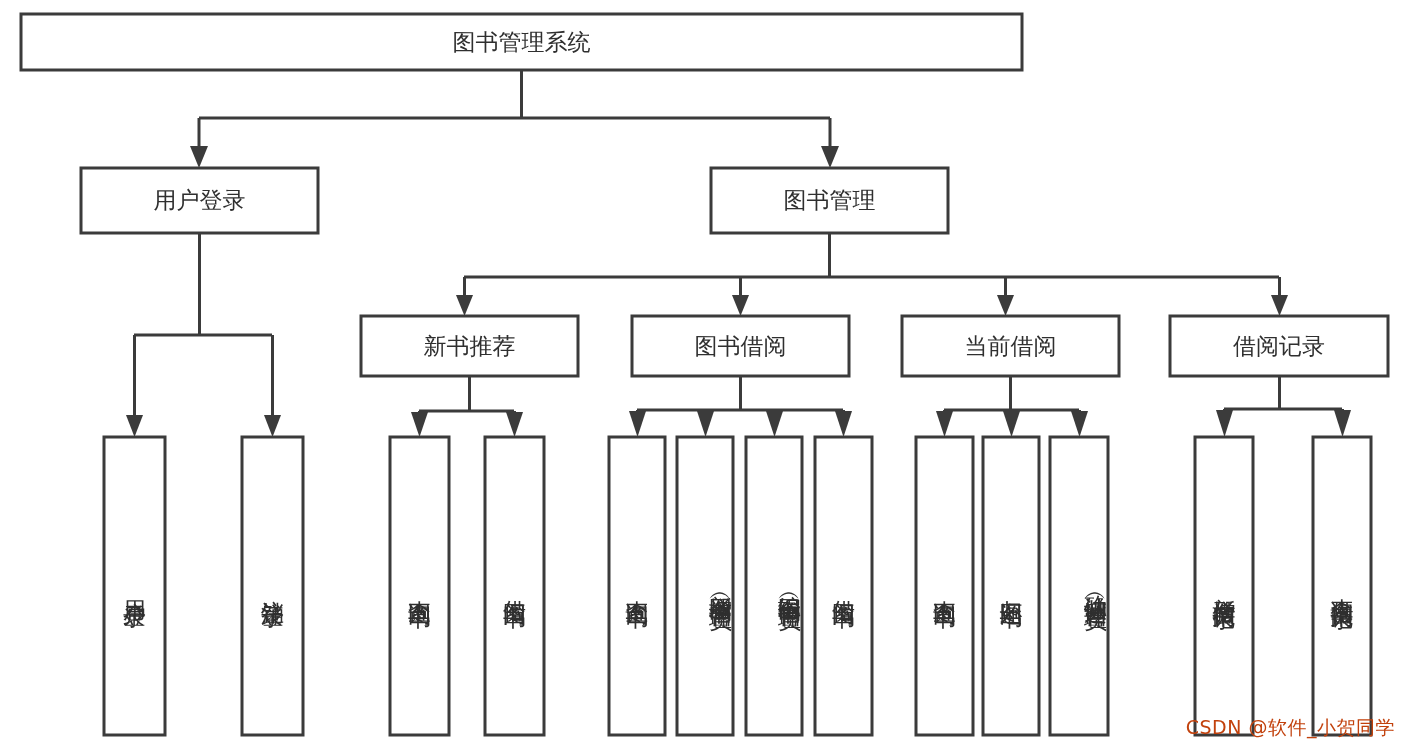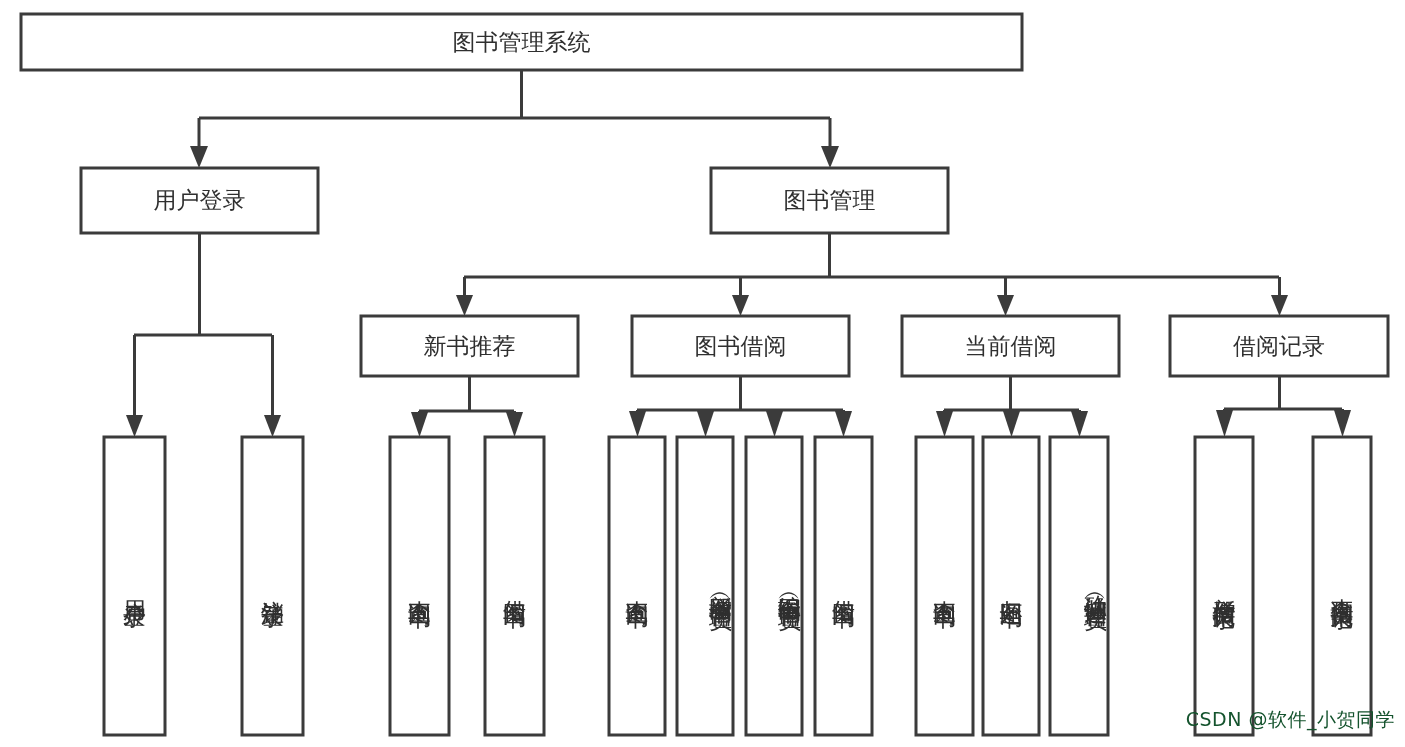--- a/index.html
+++ b/index.html
@@ -59,22 +59,22 @@
     font-size: 23px;
     line-height: 1.08;
     letter-spacing: 2px;
     white-space: nowrap;
     text-align: center;
     pointer-events: none;
   }
   .watermark {
     position: absolute;
     right: 10px;
-    bottom: 14px;
-    color: #14532d;
+    bottom: 6px;
+    color: #c2410c;
     font-family: "DejaVu Sans", "Liberation Sans", sans-serif;
     font-size: 19px;
     white-space: nowrap;
     letter-spacing: 0.5px;
   }
 </style>
 </head>
 <body>
 
 <div id="diagram-root">

